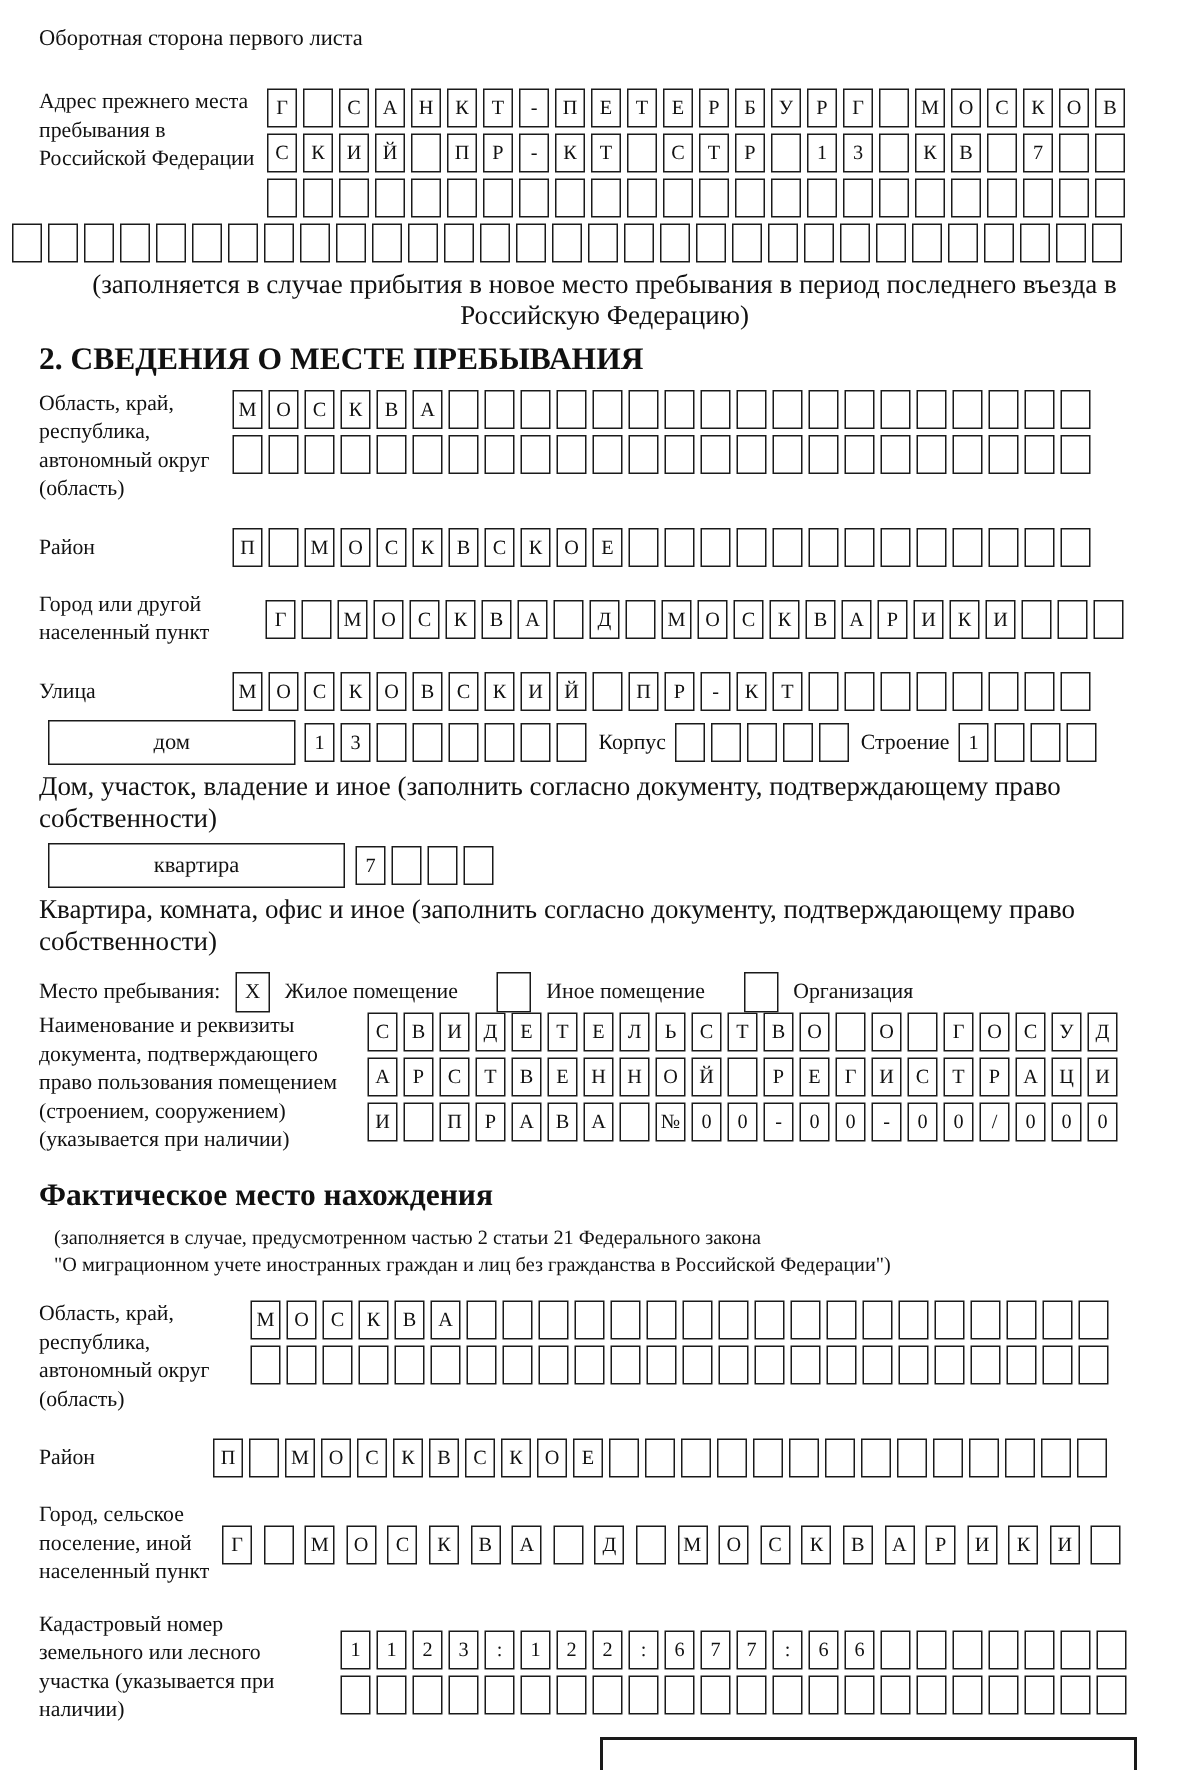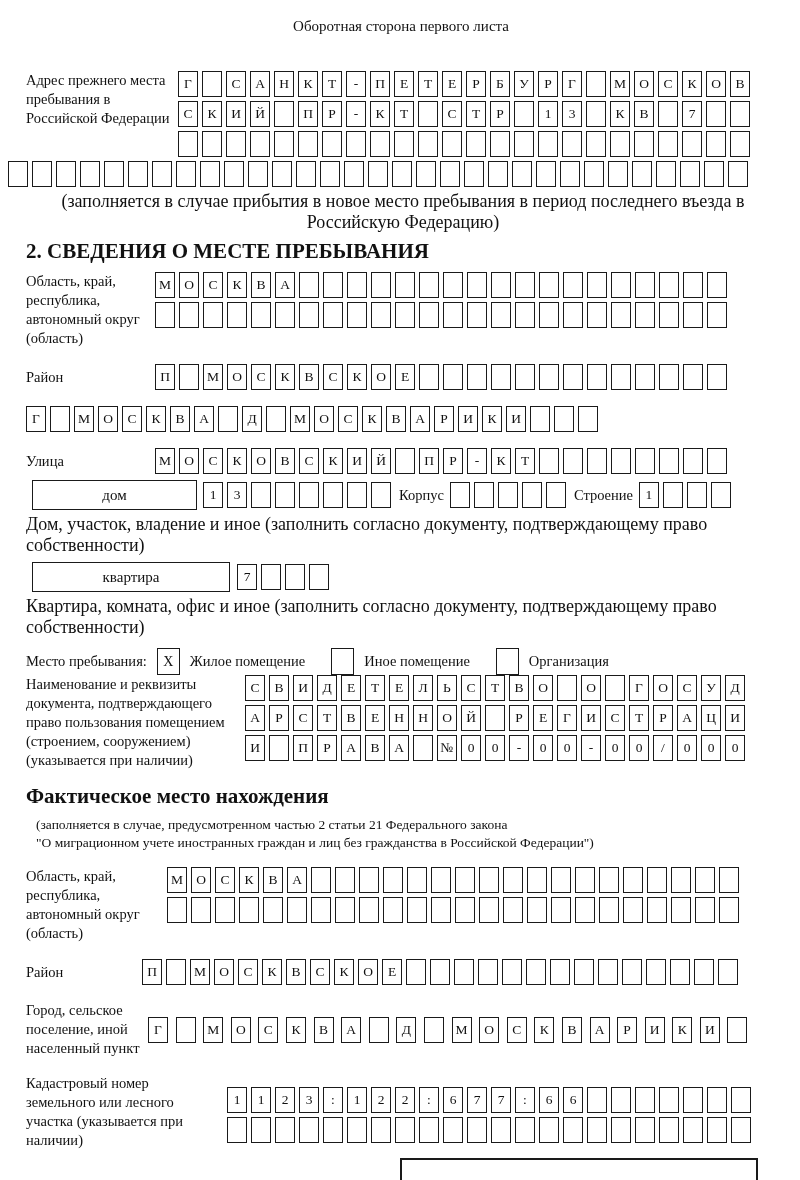--- a/index.html
+++ b/index.html
@@ -7,23 +7,23 @@
     position:relative;
     width:800px;height:1180px;
     background:#ffffff;
     font-family:"Liberation Serif", serif;
     color:#111;
     box-sizing:border-box;
     padding:10px 20px 0 26px;
     overflow:hidden;
   }
   .header-note{
-    text-align:center;
+    text-align:left;
     font-size:15px;
-    margin:8px 4px 36px 0;
+    margin:8px 4px 24px 0;
   }
   .frow{display:flex;}
   .frow.top{align-items:flex-start;}
   .frow.mid{align-items:center;}
   .label{
     font-size:14.5px;
     line-height:19px;
     flex:0 0 auto;
     padding-right:6px;
     box-sizing:border-box;
@@ -302,20 +302,21 @@
         <span class="cell"></span>
         <span class="cell"></span>
         <span class="cell"></span>
         <span class="cell"></span>
         <span class="cell"></span>
         <span class="cell"></span>
       </div>
   </div>
 
   <div class="frow mid rowgap">
+    <div class="label w151">Город или другой населенный пункт</div>
     <div class="cells">
         <span class="cell">Г</span>
         <span class="cell"></span>
         <span class="cell">М</span>
         <span class="cell">О</span>
         <span class="cell">С</span>
         <span class="cell">К</span>
         <span class="cell">В</span>
         <span class="cell">А</span>
         <span class="cell"></span>

